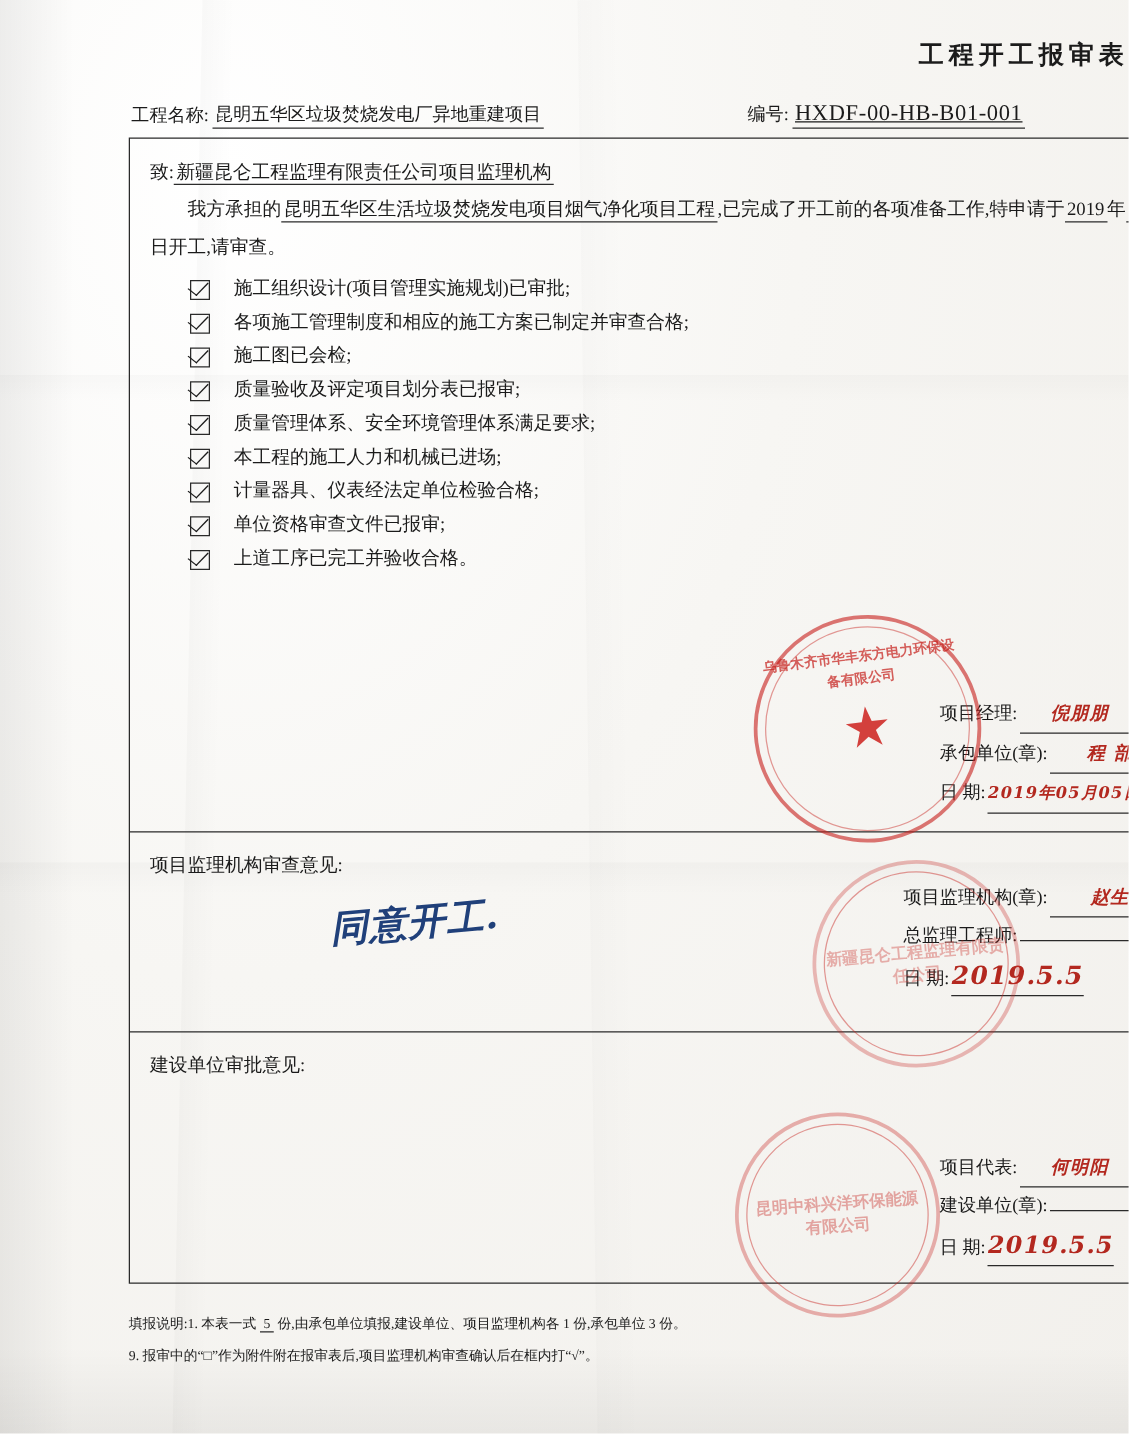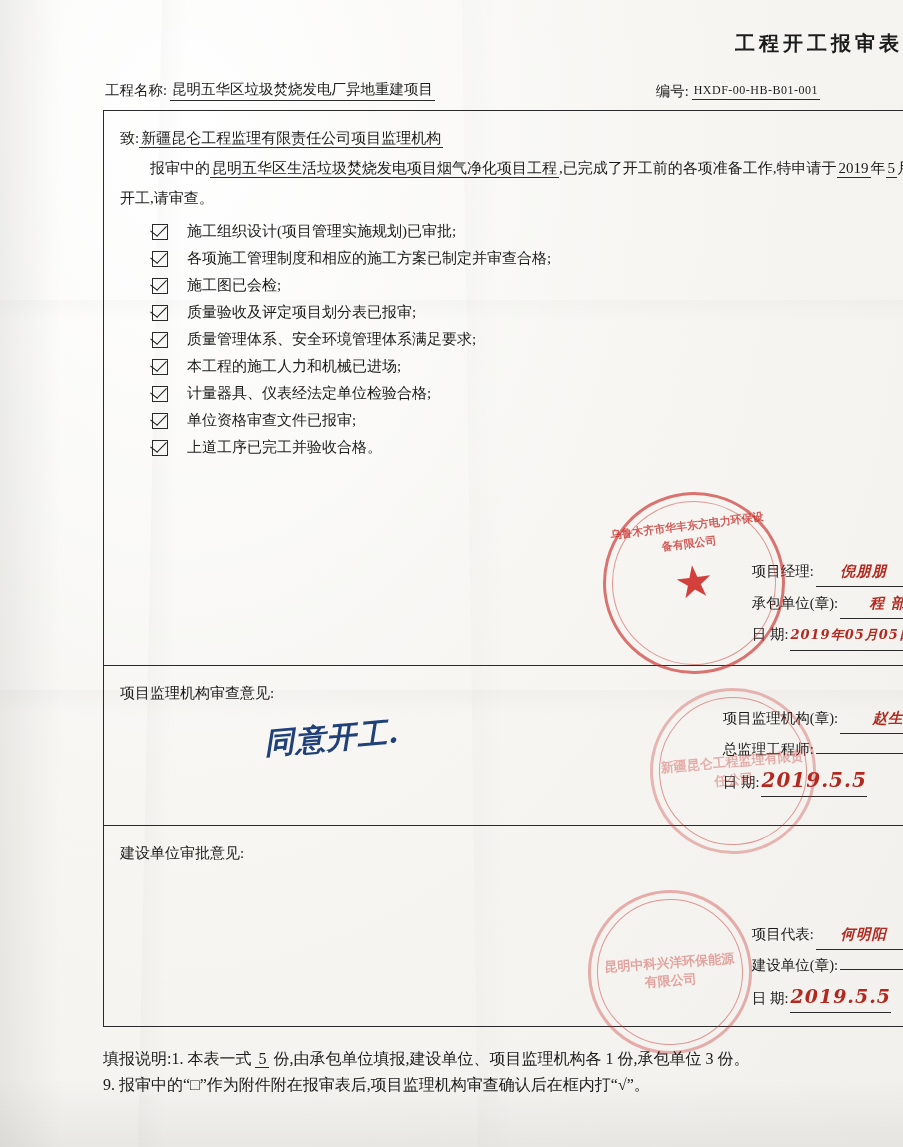--- a/index.html
+++ b/index.html
@@ -59,21 +59,21 @@
     justify-content: space-between;
     align-items: flex-end;
     font-size: 14.5px;
   }
   .meta-left, .meta-right { display: flex; align-items: center; gap: 3px; white-space: nowrap; }
   .ul-val {
     border-bottom: 1px solid #2b2b2b;
     padding: 0 2px 1px 2px;
     font-family: "Liberation Serif", serif;
   }
-  .meta-right .num { letter-spacing: 0.5px; font-size: 12px; }
+  .meta-right .num { letter-spacing: 0.5px; font-size: 18px; text-decoration: underline; }
 
   .table {
     position: absolute;
     left: 103px; top: 110px;
     width: 856px;
     border: 1.4px solid #2a2a2a;
     box-sizing: border-box;
   }
   .cell {
     position: relative;
@@ -176,21 +176,21 @@
     font-size: 13px;
     font-weight: bold;
     line-height: 18px;
     width: 90%;
   }
 
   .footnotes {
     position: absolute;
     left: 103px; top: 1046px;
     width: 740px;
-    font-size: 16px;
+    font-size: 11px;
     line-height: 26px;
   }
   .footnotes .u { border-bottom: 1px solid #2a2a2a; padding: 0 3px; }
 </style>
 </head>
 <body>
 
 <div id="page">
 
   <div class="crease v1"></div>
@@ -214,21 +214,21 @@
   </div>
 
   <div class="table">
 
     <div class="cell" style="height:555px;">
       <div class="body-text">
         <span>致:</span><span class="ul-val">新疆昆仑工程监理有限责任公司项目监理机构</span>
       </div>
 
       <div class="body-text indent">
-        <span>报审中的</span><span class="ul-val">昆明五华区生活垃圾焚烧发电项目烟气净化项目工程</span><span>,已完成了开工前的各项准备工作,特申请于</span><span class="ul-val">2019</span><span>年</span><span class="ul-val">5</span><span>月</span><span class="ul-val">5</span><span>日开工,请审查。</span>
+        <span>我方承担的</span><span class="ul-val">昆明五华区生活垃圾焚烧发电项目烟气净化项目工程</span><span>,已完成了开工前的各项准备工作,特申请于</span><span class="ul-val">2019</span><span>年</span><span class="ul-val">5</span><span>月</span><span class="ul-val">5</span><span>日开工,请审查。</span>
       </div>
 
       <div class="checklist">
         <div class="check-item">
           <span class="box checked"></span>
           <span>施工组织设计(项目管理实施规划)已审批;</span>
         </div>
         <div class="check-item">
           <span class="box checked"></span>
           <span>各项施工管理制度和相应的施工方案已制定并审查合格;</span>

